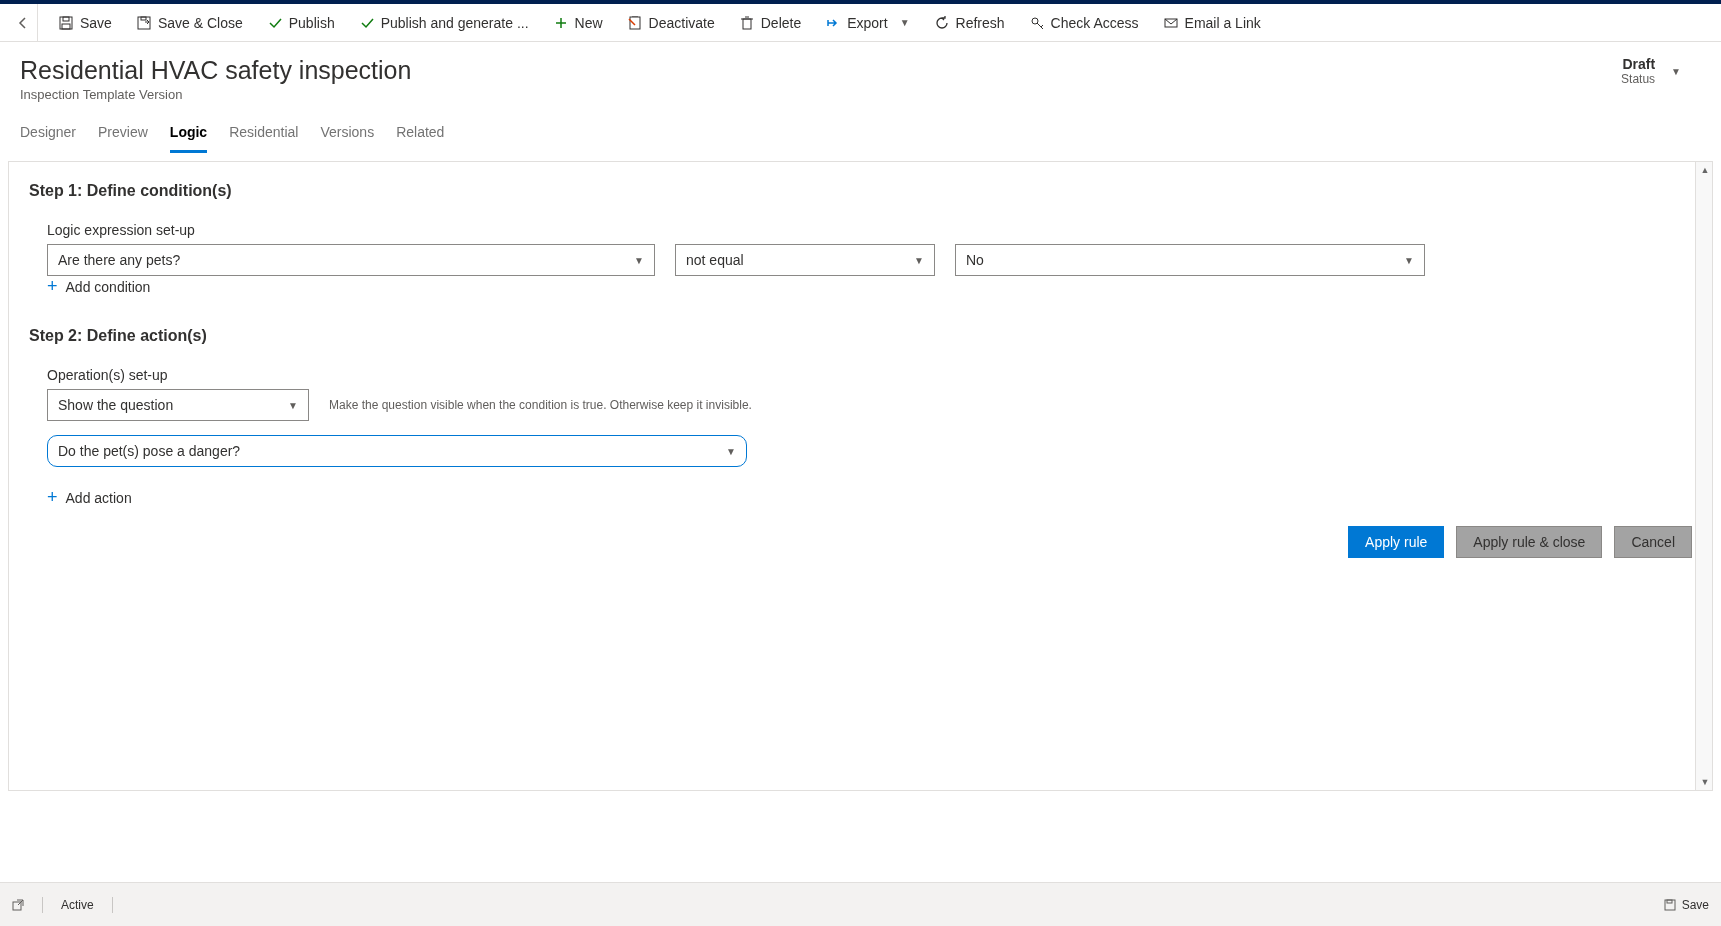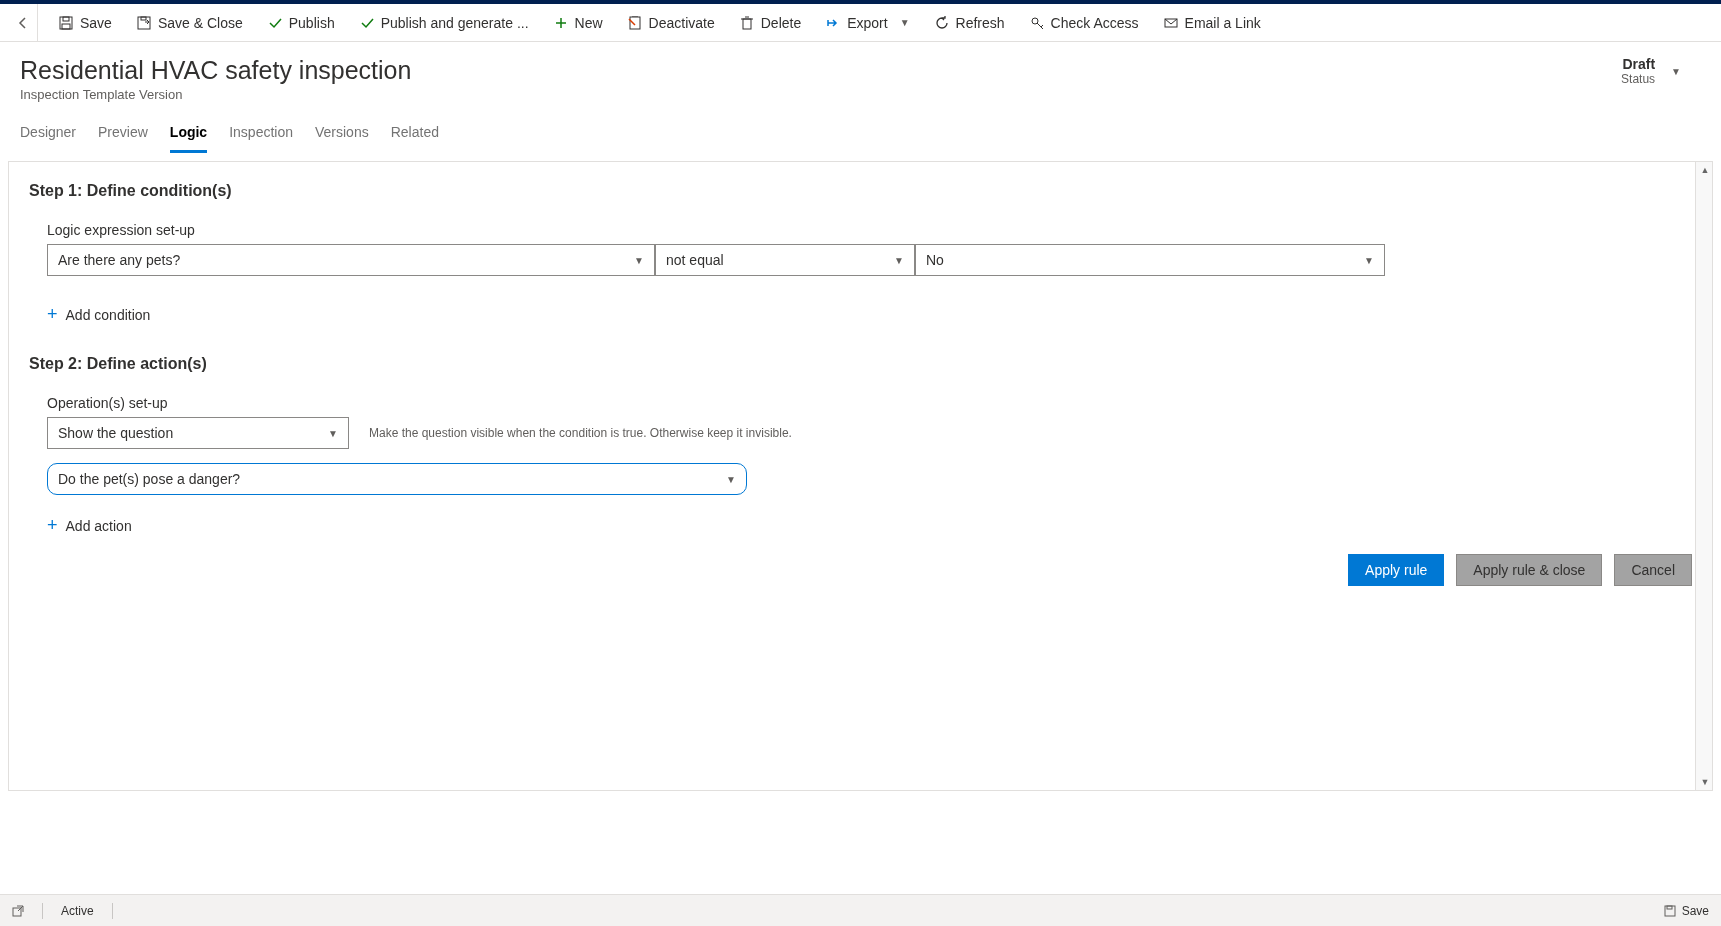--- a/index.html
+++ b/index.html
@@ -18,36 +18,36 @@
   .tabs { display:flex; gap:22px; padding: 0 20px; border-bottom: 0; margin-top: 10px;}
   .tab { padding: 6px 0 10px 0; cursor:pointer; font-size:14px; color:#737373;}
   .tab.active { font-weight:600; border-bottom: 3px solid #0078d4; color:#000; }
   .content-frame { margin: 8px; border: 1px solid #e1dfdd; height: 630px; position:relative; padding: 20px 20px; overflow:hidden;}
   .scrollbar { position:absolute; right:-1px; top:0; width:18px; height:100%; background:#f8f8f8; border-left:1px solid #e1dfdd;}
   .scrollbar .arrow { position:absolute; left:0; width:18px; height:16px; display:flex; align-items:center; justify-content:center; font-size:9px; color:#666;}
   .scrollbar .arrow.top { top:0;}
   .scrollbar .arrow.bottom { bottom:0;}
   .step-heading { font-size:16px; font-weight:600; margin-bottom: 22px;}
   .field-label { font-size:14px; margin-bottom:6px; display:block; padding-left:18px;}
-  .row { display:flex; padding-left:18px; margin-bottom:28px;align-items:center;}
+  .row { display:flex; gap:20px; padding-left:18px; align-items:center;}
   .dropdown { border:1px solid #8a8886; height:32px; display:flex; align-items:center; justify-content:space-between; padding: 0 10px; background:#fff; cursor:pointer; font-size:14px;}
   .dd1 { width:608px;}
   .dd2 { width:260px;}
   .dd3 { width:470px;}
-  .dd-op { width:302px;}
+  .dd-op { width:262px;}
   .dd-q { width:700px; border-color:#0078d4;border-radius:10px;}
   .add-link { display:flex; align-items:center; gap:8px; color:#323130; cursor:pointer; padding-left:18px; margin-bottom: 30px; font-size:14px;}
   .add-link .plus { color:#0078d4; font-size:18px; font-weight:300;}
   .op-row { display:flex; align-items:center; gap:20px; padding-left:18px; margin-bottom:14px;}
   .op-help { font-size:12px; color:#605e5c;}
   .q-row { padding-left:18px; margin-bottom:20px;}
   .btn-row { display:flex; gap:12px; margin-top: 4px; justify-content: flex-end;}
   .btn { height:32px; padding: 0 16px; border:1px solid #8a8886; background:#a3a3a3; cursor:pointer; font-size:14px; display:flex; align-items:center;}
   .btn.primary { background:#0078d4; border-color:#0078d4; color:#fff;}
-  .footer { position:absolute; bottom:0; left:0; right:0; height:32px; background:#f3f2f1; border-top:1px solid #e1dfdd; display:flex; align-items:center; justify-content:space-between; padding: 0 12px; font-size:12px;}
+  .footer { position:absolute; bottom:0; left:0; right:0; height:44px; background:#f3f2f1; border-top:1px solid #e1dfdd; display:flex; align-items:center; justify-content:space-between; padding: 0 12px; font-size:12px;}
   .footer-left { display:flex; align-items:center; gap:18px;}
   .footer-sep { width:1px; height:16px; background:#c8c6c4;}
   .footer-right { display:flex; align-items:center; gap:6px; cursor:pointer;}
   .chev { font-size:10px; color:#605e5c;}
   svg { display:block; }
 </style>
 </head>
 <body>
 
 <div class="topbar"></div>
@@ -169,21 +169,21 @@
       <div class="status-sub">Status</div>
     </div>
     <span class="chev">▼</span>
   </div>
 </div>
 
 <div class="tabs">
   <div class="tab">Designer</div>
   <div class="tab">Preview</div>
   <div class="tab active">Logic</div>
-  <div class="tab">Inspection</div>
+  <div class="tab">Residential</div>
   <div class="tab">Versions</div>
   <div class="tab">Related</div>
 </div>
 
 <div class="content-frame">
 
   <div class="step-heading">Step 1: Define condition(s)</div>
   <span class="field-label">Logic expression set-up</span>
   <div class="row">
     <div class="dropdown dd1">

